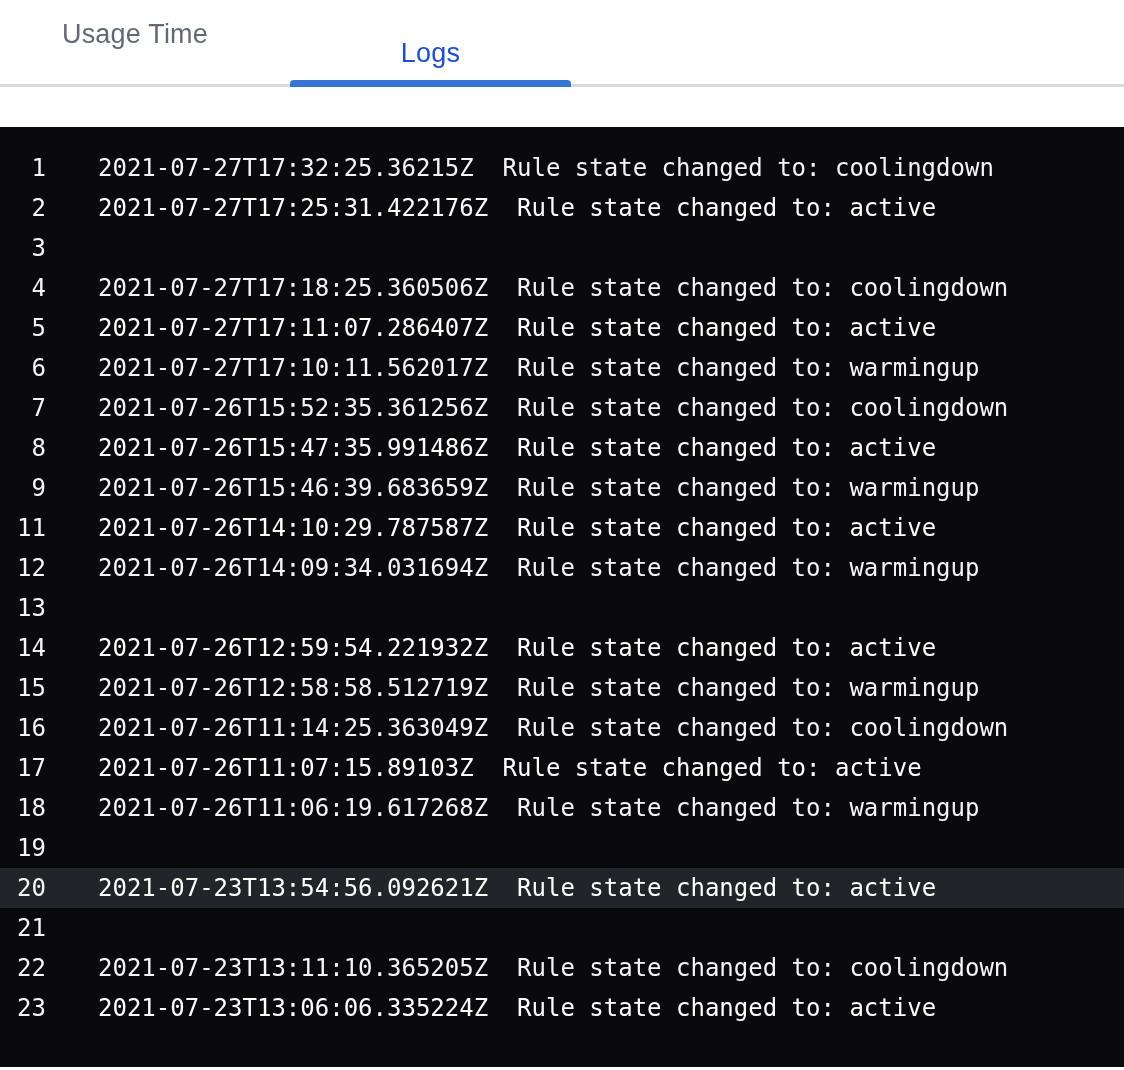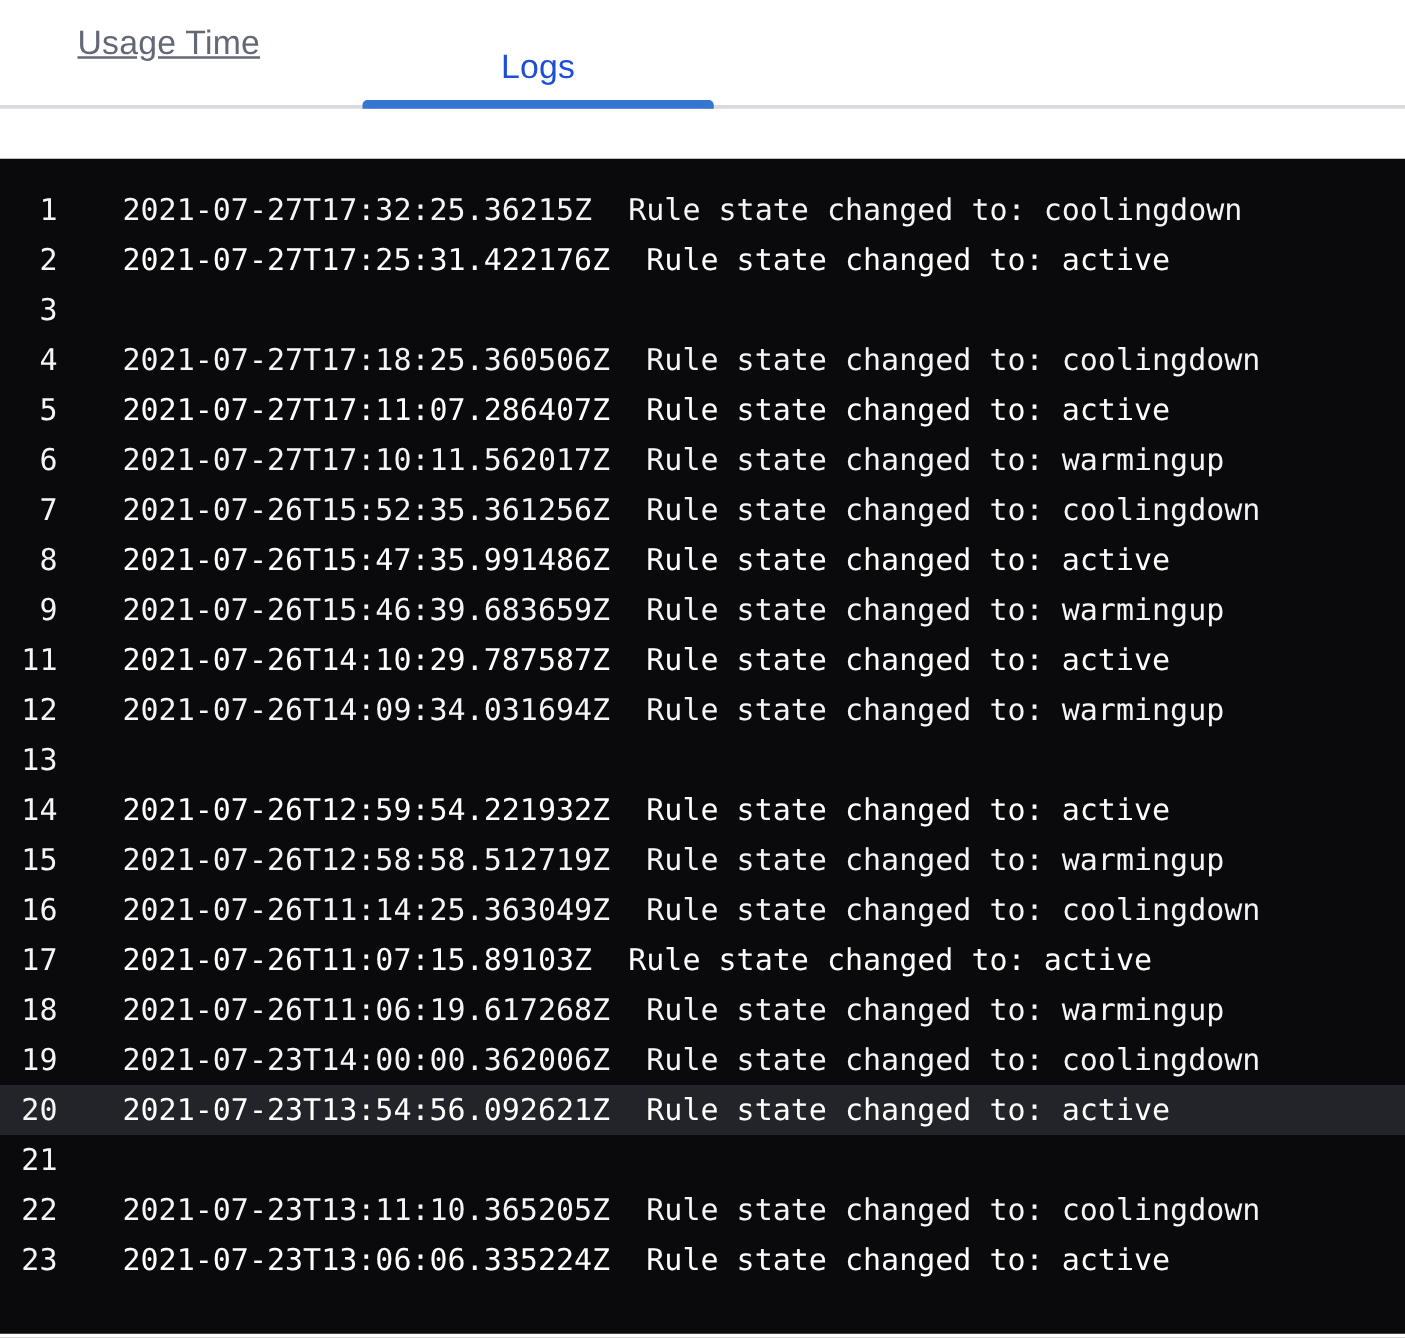--- a/index.html
+++ b/index.html
@@ -30,21 +30,21 @@
     justify-content: center;
     padding-top: 18px;
     font-size: 27px;
     line-height: 32px;
     letter-spacing: 0.2px;
     cursor: pointer;
     position: relative;
   }
   .tab-usage { width: 270px; }
   .tab-logs  { width: 281px; margin-left: 20px; }
-  .tab-inactive { color: #626875; text-decoration: underline; }
+  .tab-inactive { color: #626875; }
   .tab-active   { color: #1d4ed8; align-items: center; }
   .tab-indicator {
     position: absolute;
     bottom: 0;
     left: 0;
     width: 100%;
     height: 7px;
     background: #3576d2;
     border-radius: 4px 4px 0 0;
   }
@@ -157,21 +157,20 @@
       <div class="log-row state-active">
     <span class="line-no">17</span>
     <span class="line-body"><span>2021-07-26T11:07:15.89103Z</span><span>  </span><span>Rule state changed to: active</span></span>
   </div>
       <div class="log-row state-warmingup">
     <span class="line-no">18</span>
     <span class="line-body"><span>2021-07-26T11:06:19.617268Z</span><span>  </span><span>Rule state changed to: warmingup</span></span>
   </div>
       <div class="log-row state-coolingdown">
     <span class="line-no">19</span>
-    <span class="line-body"><span>2021-07-23T14:00:00.362006Z</span><span>  </span><span>Rule state changed to: coolingdown</span></span>
   </div>
       <div class="log-row state-active highlighted">
     <span class="line-no">20</span>
     <span class="line-body"><span>2021-07-23T13:54:56.092621Z</span><span>  </span><span>Rule state changed to: active</span></span>
   </div>
       <div class="log-row state-warmingup">
     <span class="line-no">21</span>
   </div>
       <div class="log-row state-coolingdown">
     <span class="line-no">22</span>

